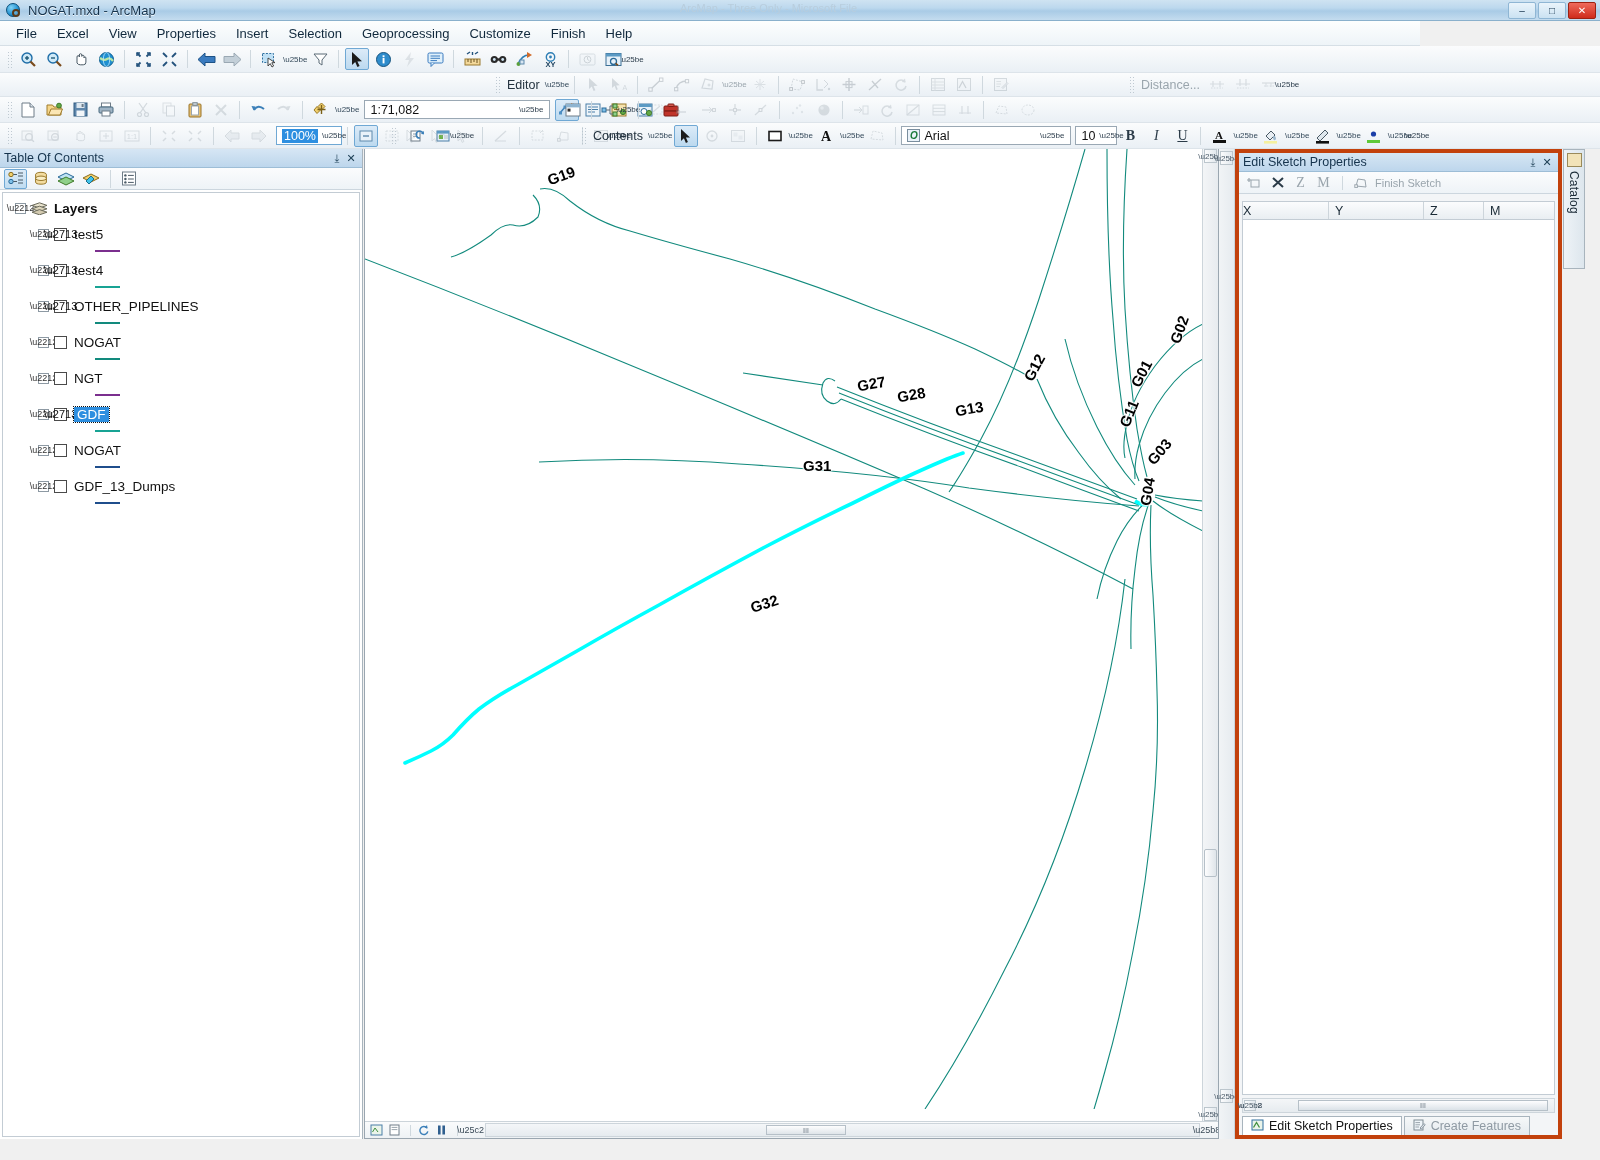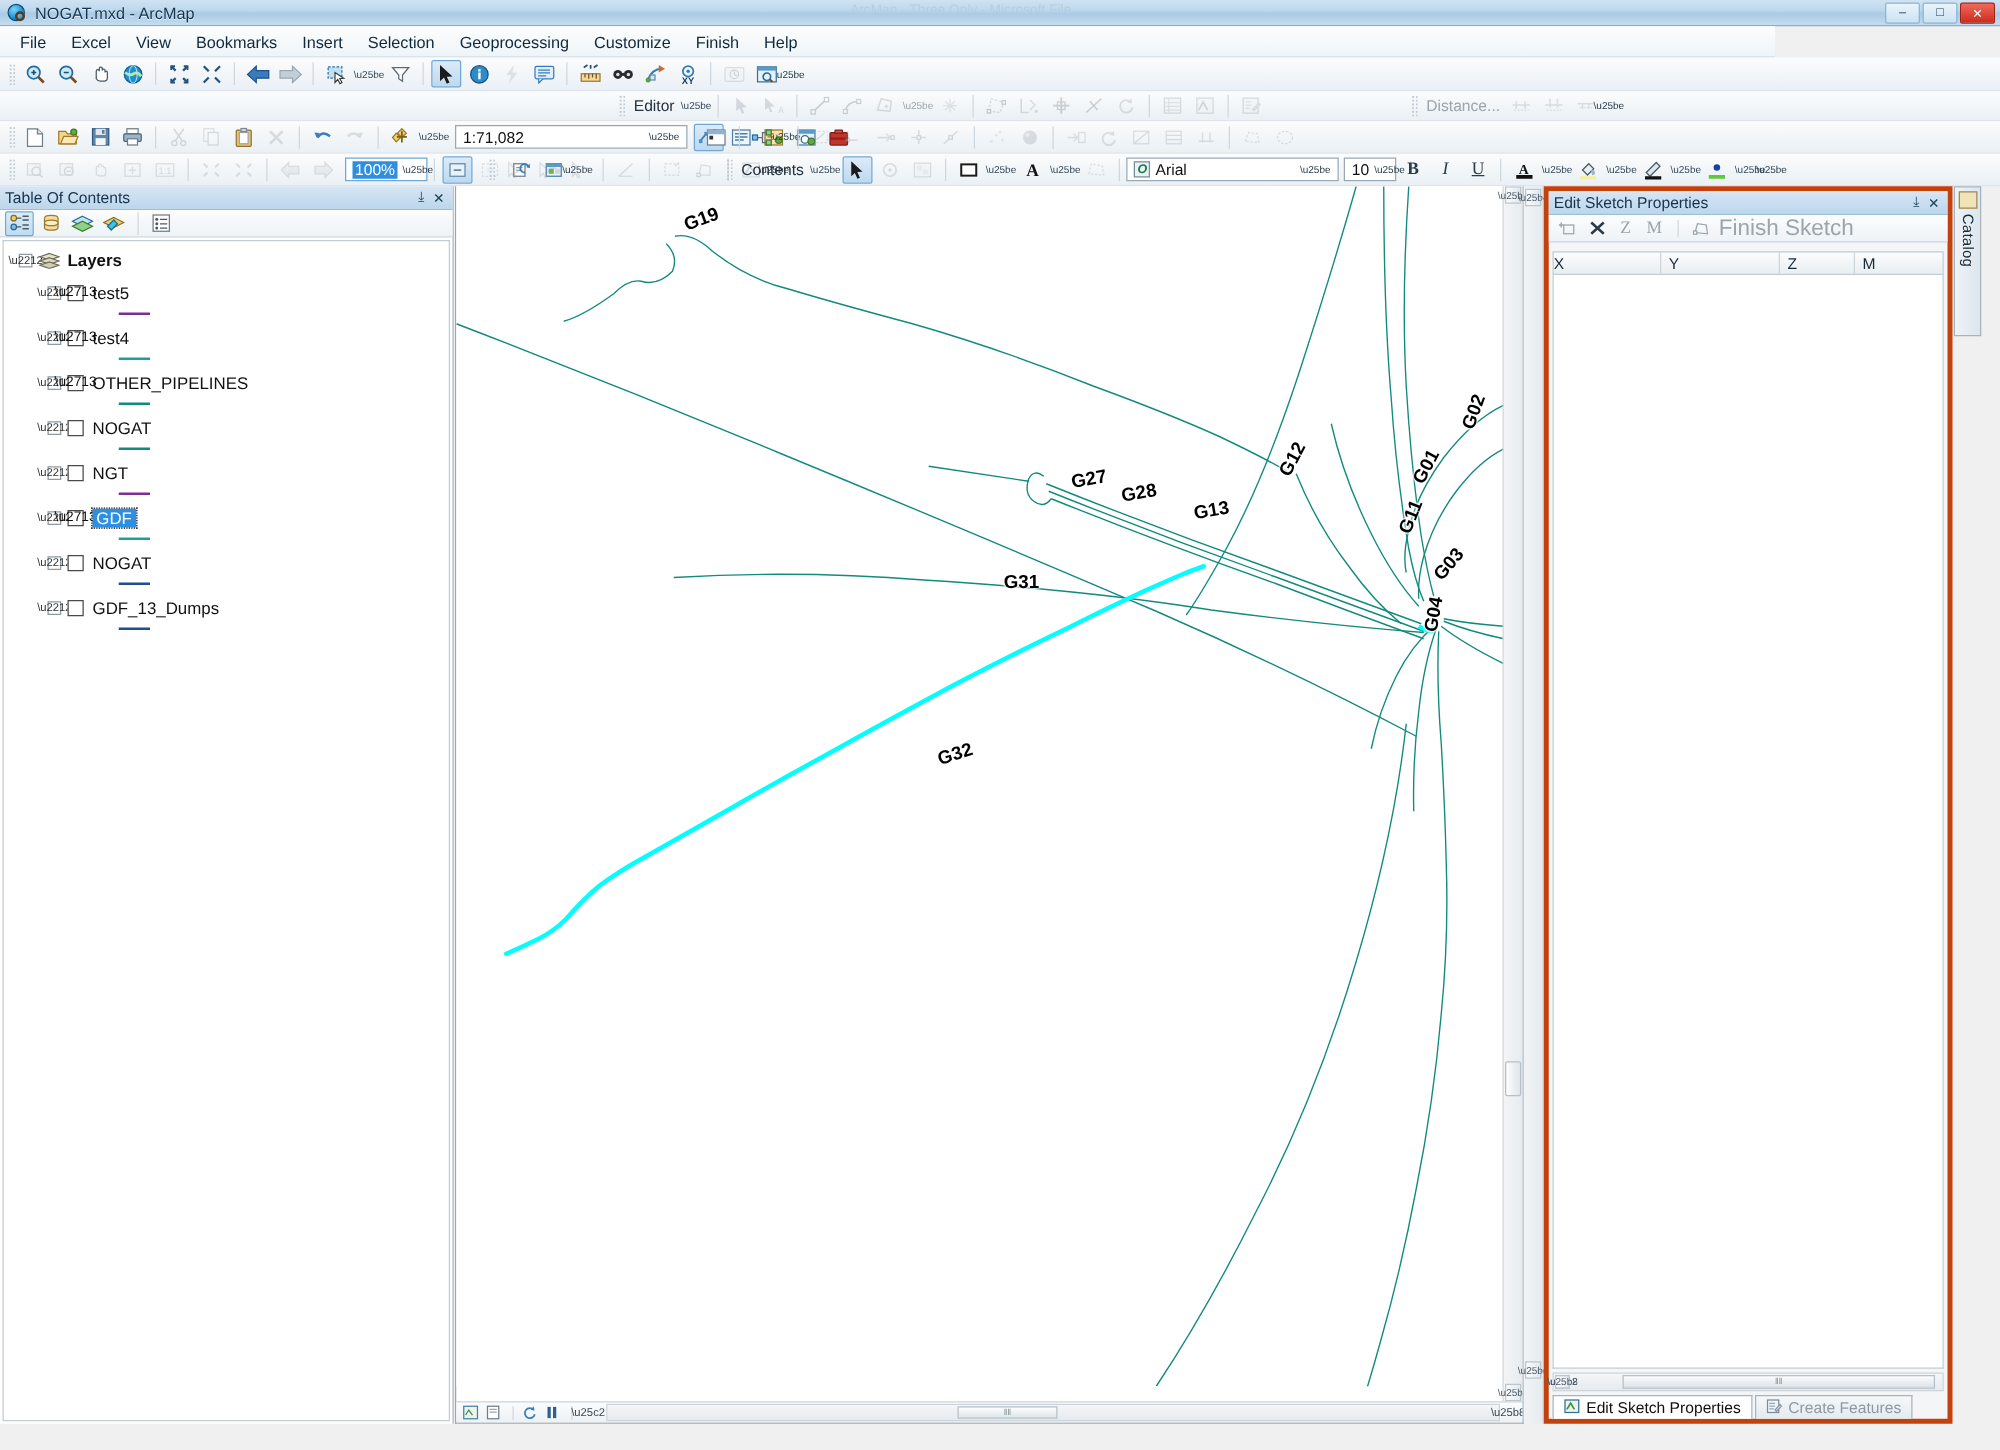--- a/index.html
+++ b/index.html
@@ -193,21 +193,21 @@
     background:#f3f5f7; border:4px solid #c2410c;
   }
   .eskToolbar{
     height:22px; border-bottom:1px solid #ccd6de;
     background:linear-gradient(to bottom,#fbfcfd,#eef3f7);
     display:flex;align-items:center; padding-left:6px; gap:4px;
   }
   .eskbtn{ width:19px;height:18px; display:flex;align-items:center;justify-content:center;
     font-size:12px; color:#9aa5ad; }
   .eskbtn.dk{ color:#2b3b48; }
-  .eskTxt{ font-size:18px; color:#9aa5ad; }
+  .eskTxt{ font-size:11px; color:#9aa5ad; }
   .gridhdr{
     position:absolute; left:3px; right:3px; top:48px; height:19px;
     display:flex; background:linear-gradient(to bottom,#fbfcfd,#e9eef2);
     border:1px solid #c3ccd4;
   }
   .gcell{
     flex:1; border-right:1px solid #cdd5db; font-size:12.5px; color:#1a2a36;
     display:flex;align-items:center; padding-left:6px;
   }
   .gridbody{
@@ -275,21 +275,21 @@
       <div class="winbtn">–</div>
       <div class="winbtn">□</div>
       <div class="winbtn close">✕</div>
     </div>
   </div>
 
   <div class="menubar">
     <div class="mi">File</div>
     <div class="mi">Excel</div>
     <div class="mi">View</div>
-    <div class="mi">Bookmarks</div>
+    <div class="mi">Properties</div>
     <div class="mi">Insert</div>
     <div class="mi">Selection</div>
     <div class="mi">Geoprocessing</div>
     <div class="mi">Customize</div>
     <div class="mi">Finish</div>
     <div class="mi">Help</div>
   </div>
 
   <div class="toolrow row1">
     <div class="tgroup" style="left:4px">

